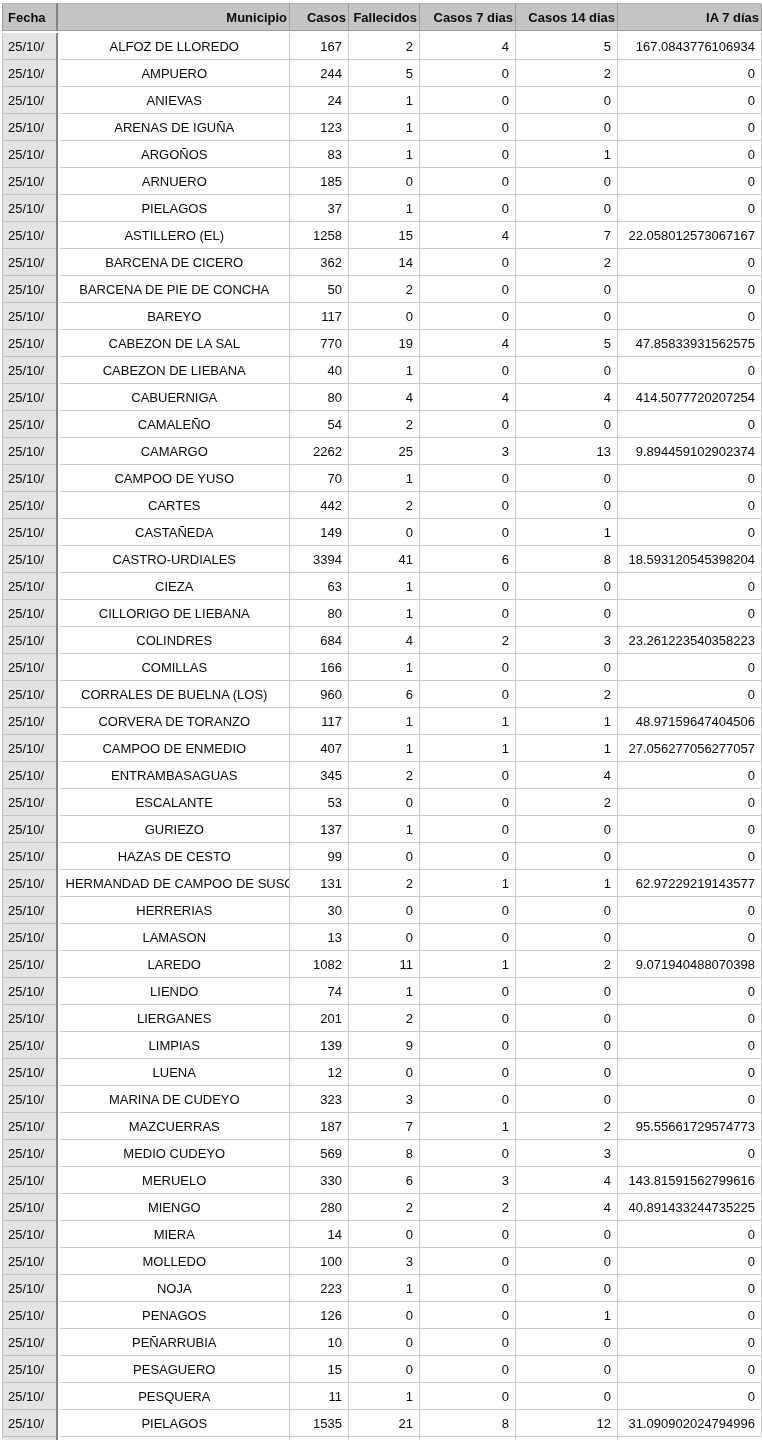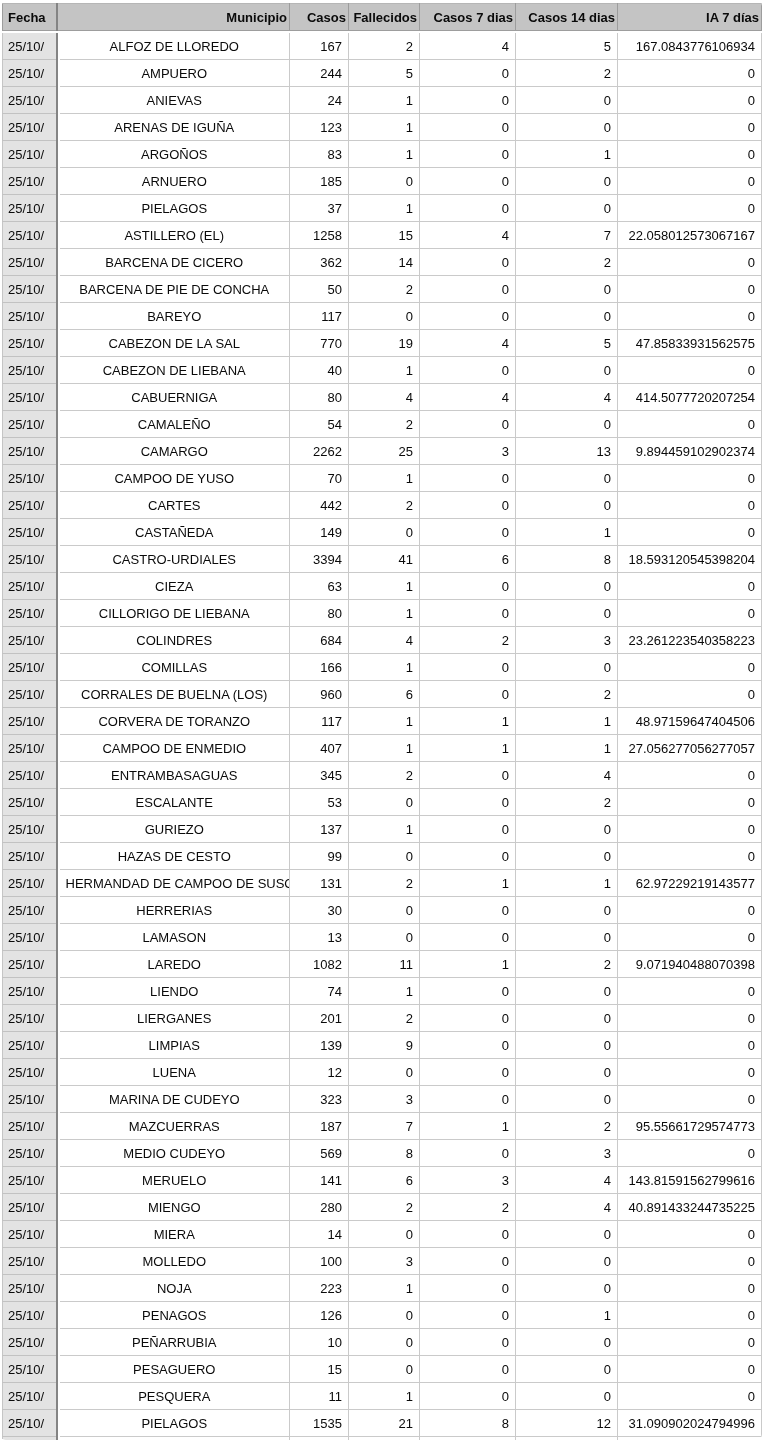--- a/index.html
+++ b/index.html
@@ -582,21 +582,21 @@
     <td class="num">8</td>
     <td class="num">0</td>
     <td class="num">3</td>
     <td class="num">0</td>
   </tr>
 
   <tr>
     <td class="fecha">25/10/</td>
     <td class="gap"></td>
     <td class="muni">MERUELO</td>
-    <td class="num">141</td>
+    <td class="num">330</td>
     <td class="num">6</td>
     <td class="num">3</td>
     <td class="num">4</td>
     <td class="num">143.81591562799616</td>
   </tr>
 
   <tr>
     <td class="fecha">25/10/</td>
     <td class="gap"></td>
     <td class="muni">MIENGO</td>

